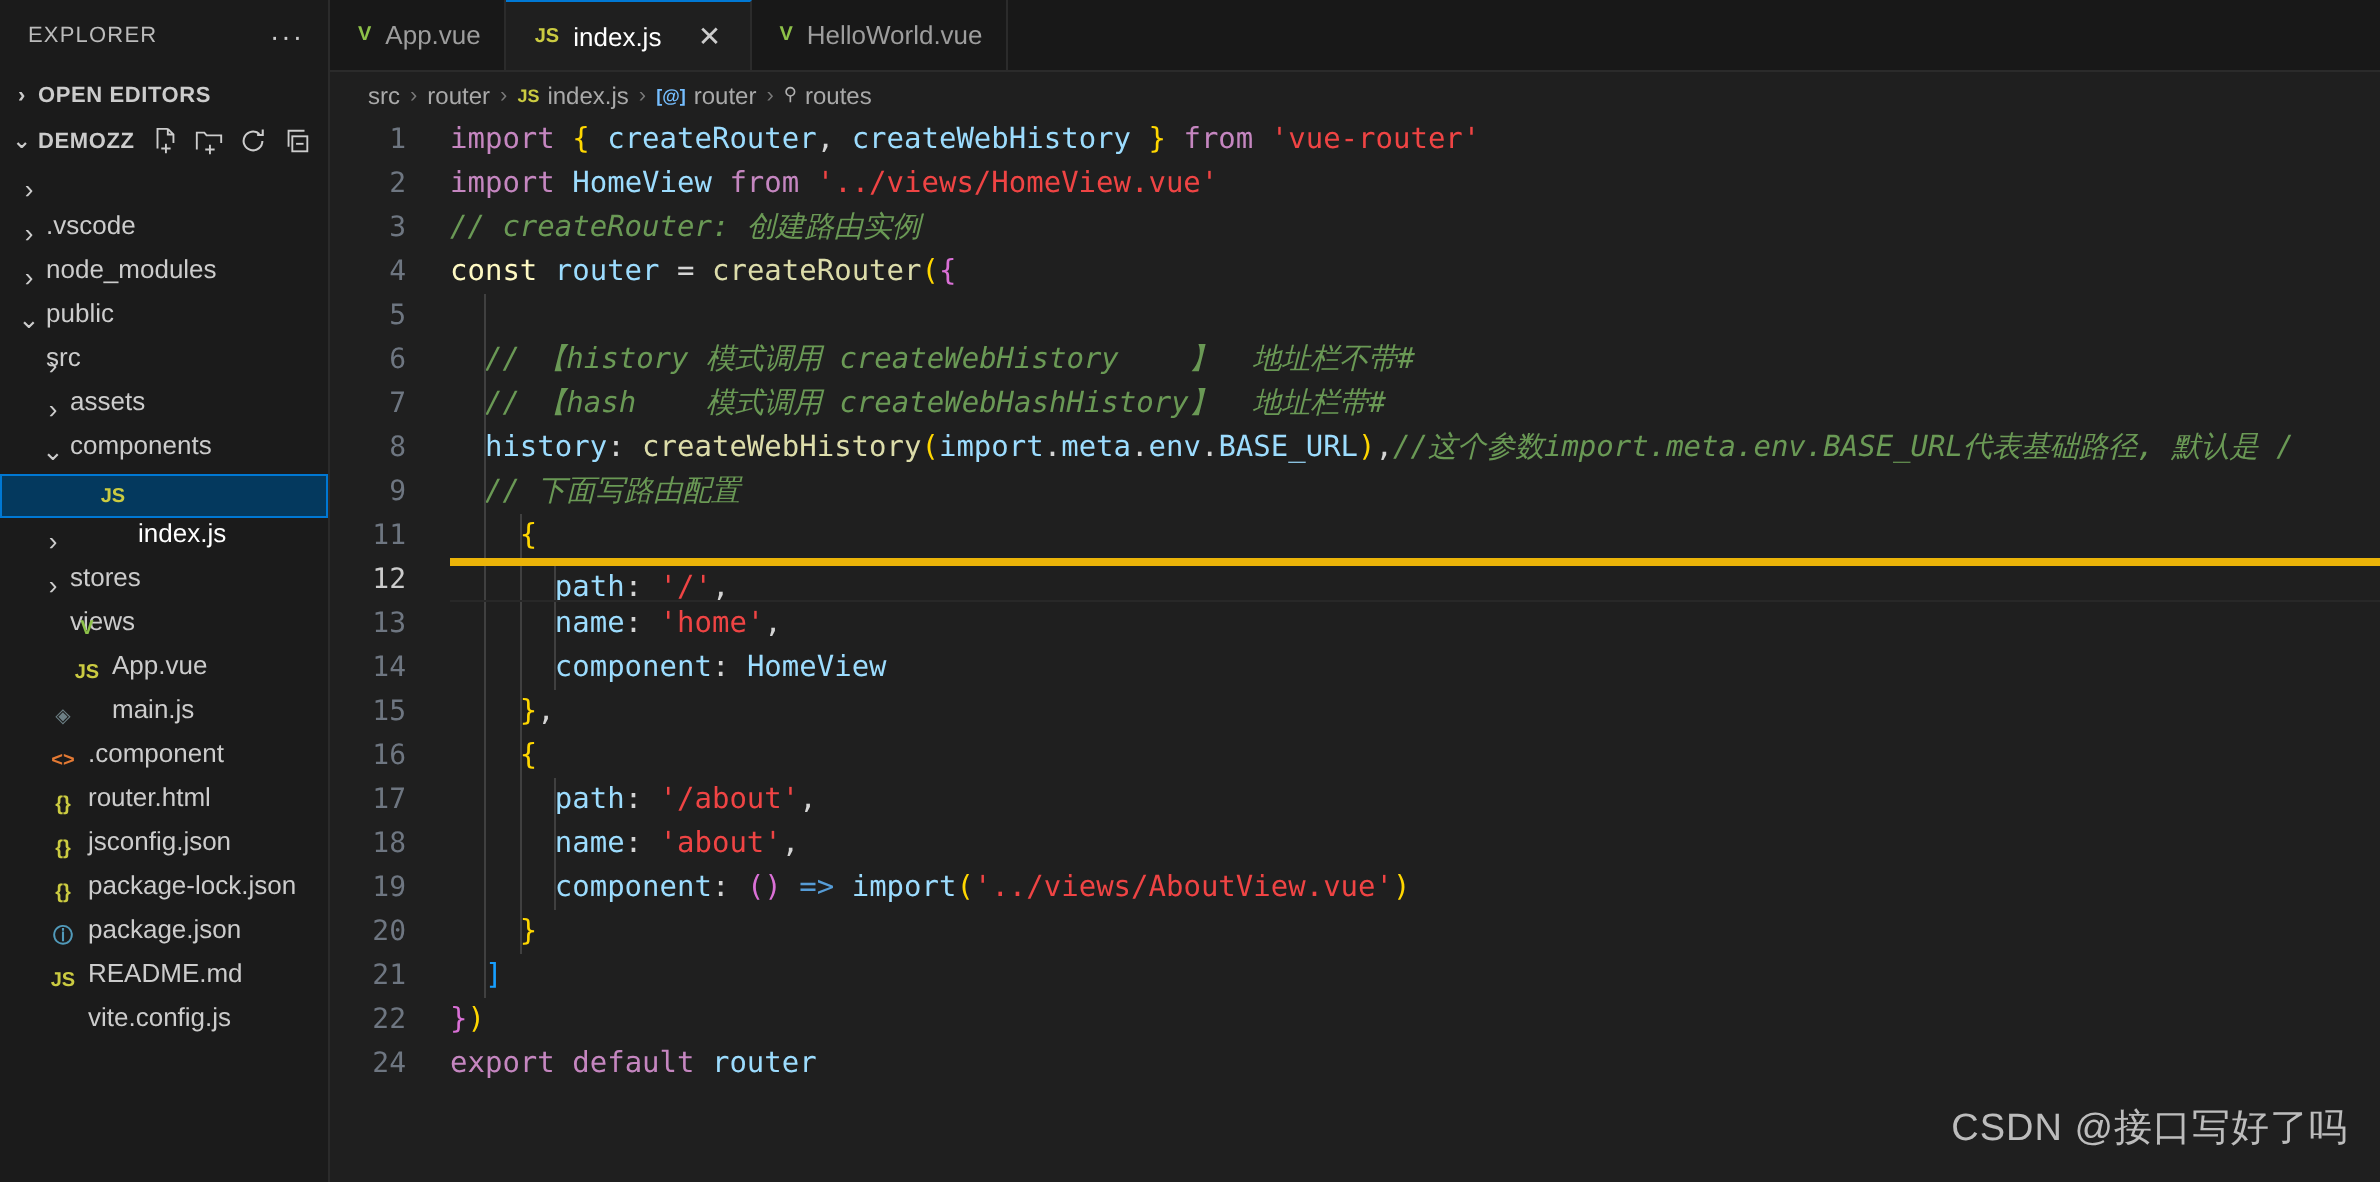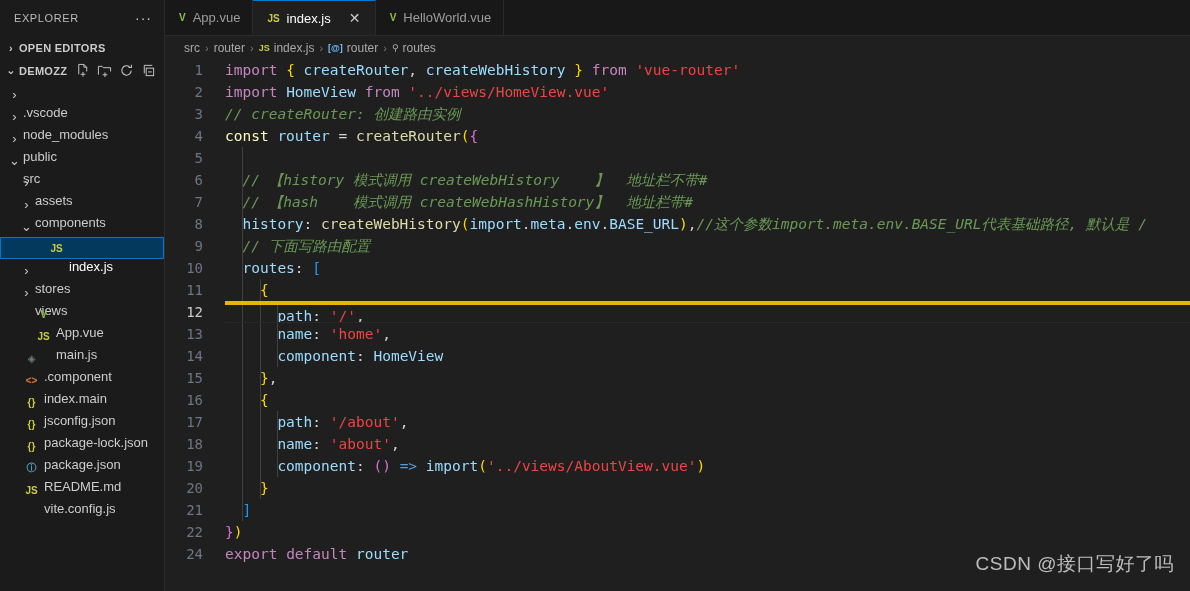--- a/index.html
+++ b/index.html
@@ -401,21 +401,21 @@
           <span class="tlabel">main.js</span>
         </div>
         <div class="trow ind0">
           <span class="twist"></span>
           <span class="ficon ic-git">◈</span>
           <span class="tlabel">.component</span>
         </div>
         <div class="trow ind0">
           <span class="twist"></span>
           <span class="ficon ic-html">&lt;&gt;</span>
-          <span class="tlabel">index.main</span>
+          <span class="tlabel">router.html</span>
         </div>
         <div class="trow ind0">
           <span class="twist"></span>
           <span class="ficon ic-json">{}</span>
           <span class="tlabel">jsconfig.json</span>
         </div>
         <div class="trow ind0">
           <span class="twist"></span>
           <span class="ficon ic-json">{}</span>
           <span class="tlabel">package-lock.json</span>
@@ -484,21 +484,20 @@
     <div class="editor" id="editor">
         <div class="coderow"><div class="lnum">1</div><div class="codecell"><span class="txt"><span class="t-key">import</span><span class="t-plain"> </span><span class="t-punc">{</span><span class="t-plain"> </span><span class="t-var">createRouter</span><span class="t-plain">, </span><span class="t-var">createWebHistory</span><span class="t-plain"> </span><span class="t-punc">}</span><span class="t-plain"> </span><span class="t-key">from</span><span class="t-plain"> </span><span class="t-str">'vue-router'</span></span></div></div>
         <div class="coderow"><div class="lnum">2</div><div class="codecell"><span class="txt"><span class="t-key">import</span><span class="t-plain"> </span><span class="t-var">HomeView</span><span class="t-plain"> </span><span class="t-key">from</span><span class="t-plain"> </span><span class="t-str">'../views/HomeView.vue'</span></span></div></div>
         <div class="coderow"><div class="lnum">3</div><div class="codecell"><span class="txt"><span class="t-cmt">// createRouter: 创建路由实例</span></span></div></div>
         <div class="coderow"><div class="lnum">4</div><div class="codecell"><span class="txt"><span class="t-kw2">const</span><span class="t-plain"> </span><span class="t-var">router</span><span class="t-plain"> = </span><span class="t-fn">createRouter</span><span class="t-punc">(</span><span class="t-punc2">{</span></span></div></div>
         <div class="coderow"><div class="lnum">5</div><div class="codecell"><div class="guides"><div class="g" style="left: 17.4px;"></div></div><span class="txt"><span class="t-plain">  </span></span></div></div>
         <div class="coderow"><div class="lnum">6</div><div class="codecell"><div class="guides"><div class="g" style="left: 17.4px;"></div></div><span class="txt"><span class="t-plain">  </span><span class="t-cmt">// 【history 模式调用 createWebHistory    】  地址栏不带#</span></span></div></div>
         <div class="coderow"><div class="lnum">7</div><div class="codecell"><div class="guides"><div class="g" style="left: 17.4px;"></div></div><span class="txt"><span class="t-plain">  </span><span class="t-cmt">// 【hash    模式调用 createWebHashHistory】  地址栏带#</span></span></div></div>
         <div class="coderow"><div class="lnum">8</div><div class="codecell"><div class="guides"><div class="g" style="left: 17.4px;"></div></div><span class="txt"><span class="t-plain">  </span><span class="t-var">history</span><span class="t-plain">: </span><span class="t-fn">createWebHistory</span><span class="t-punc">(</span><span class="t-var">import</span><span class="t-plain">.</span><span class="t-var">meta</span><span class="t-plain">.</span><span class="t-var">env</span><span class="t-plain">.</span><span class="t-var">BASE_URL</span><span class="t-punc">)</span><span class="t-plain">,</span><span class="t-cmt">//这个参数import.meta.env.BASE_URL代表基础路径, 默认是 /</span></span></div></div>
         <div class="coderow"><div class="lnum">9</div><div class="codecell"><div class="guides"><div class="g" style="left: 17.4px;"></div></div><span class="txt"><span class="t-plain">  </span><span class="t-cmt">// 下面写路由配置</span></span></div></div>
-        <div class="coderow"><div class="lnum">10</div><div class="codecell"><div class="guides"><div class="g" style="left: 17.4px;"></div></div><span class="txt"><span class="t-plain">  </span><span class="t-var">routes</span><span class="t-plain">: </span><span class="t-punc3">[</span></span></div></div>
         <div class="coderow"><div class="lnum">11</div><div class="codecell"><div class="guides"><div class="g" style="left: 17.4px;"></div><div class="g" style="left: 34.8px;"></div></div><span class="txt"><span class="t-plain">    </span><span class="t-punc">{</span></span></div></div>
         <div class="coderow current"><div class="lnum">12</div><div class="codecell"><div class="guides"><div class="g" style="left: 17.4px;"></div><div class="g" style="left: 34.8px;"></div><div class="g" style="left: 52.2px;"></div></div><span class="txt"><span class="t-plain">      </span><span class="t-var">path</span><span class="t-plain">: </span><span class="t-str">'/'</span><span class="t-plain">,</span></span></div></div>
         <div class="coderow"><div class="lnum">13</div><div class="codecell"><div class="guides"><div class="g" style="left: 17.4px;"></div><div class="g" style="left: 34.8px;"></div><div class="g" style="left: 52.2px;"></div></div><span class="txt"><span class="t-plain">      </span><span class="t-var">name</span><span class="t-plain">: </span><span class="t-str">'home'</span><span class="t-plain">,</span></span></div></div>
         <div class="coderow"><div class="lnum">14</div><div class="codecell"><div class="guides"><div class="g" style="left: 17.4px;"></div><div class="g" style="left: 34.8px;"></div><div class="g" style="left: 52.2px;"></div></div><span class="txt"><span class="t-plain">      </span><span class="t-var">component</span><span class="t-plain">: </span><span class="t-var">HomeView</span></span></div></div>
         <div class="coderow"><div class="lnum">15</div><div class="codecell"><div class="guides"><div class="g" style="left: 17.4px;"></div><div class="g" style="left: 34.8px;"></div></div><span class="txt"><span class="t-plain">    </span><span class="t-punc">}</span><span class="t-plain">,</span></span></div></div>
         <div class="coderow"><div class="lnum">16</div><div class="codecell"><div class="guides"><div class="g" style="left: 17.4px;"></div><div class="g" style="left: 34.8px;"></div></div><span class="txt"><span class="t-plain">    </span><span class="t-punc">{</span></span></div></div>
         <div class="coderow"><div class="lnum">17</div><div class="codecell"><div class="guides"><div class="g" style="left: 17.4px;"></div><div class="g" style="left: 34.8px;"></div><div class="g" style="left: 52.2px;"></div></div><span class="txt"><span class="t-plain">      </span><span class="t-var">path</span><span class="t-plain">: </span><span class="t-str">'/about'</span><span class="t-plain">,</span></span></div></div>
         <div class="coderow"><div class="lnum">18</div><div class="codecell"><div class="guides"><div class="g" style="left: 17.4px;"></div><div class="g" style="left: 34.8px;"></div><div class="g" style="left: 52.2px;"></div></div><span class="txt"><span class="t-plain">      </span><span class="t-var">name</span><span class="t-plain">: </span><span class="t-str">'about'</span><span class="t-plain">,</span></span></div></div>
         <div class="coderow"><div class="lnum">19</div><div class="codecell"><div class="guides"><div class="g" style="left: 17.4px;"></div><div class="g" style="left: 34.8px;"></div><div class="g" style="left: 52.2px;"></div></div><span class="txt"><span class="t-plain">      </span><span class="t-var">component</span><span class="t-plain">: </span><span class="t-punc2">()</span><span class="t-plain"> </span><span class="t-arrow">=&gt;</span><span class="t-plain"> </span><span class="t-var">import</span><span class="t-punc">(</span><span class="t-str">'../views/AboutView.vue'</span><span class="t-punc">)</span></span></div></div>
         <div class="coderow"><div class="lnum">20</div><div class="codecell"><div class="guides"><div class="g" style="left: 17.4px;"></div><div class="g" style="left: 34.8px;"></div></div><span class="txt"><span class="t-plain">    </span><span class="t-punc">}</span></span></div></div>

